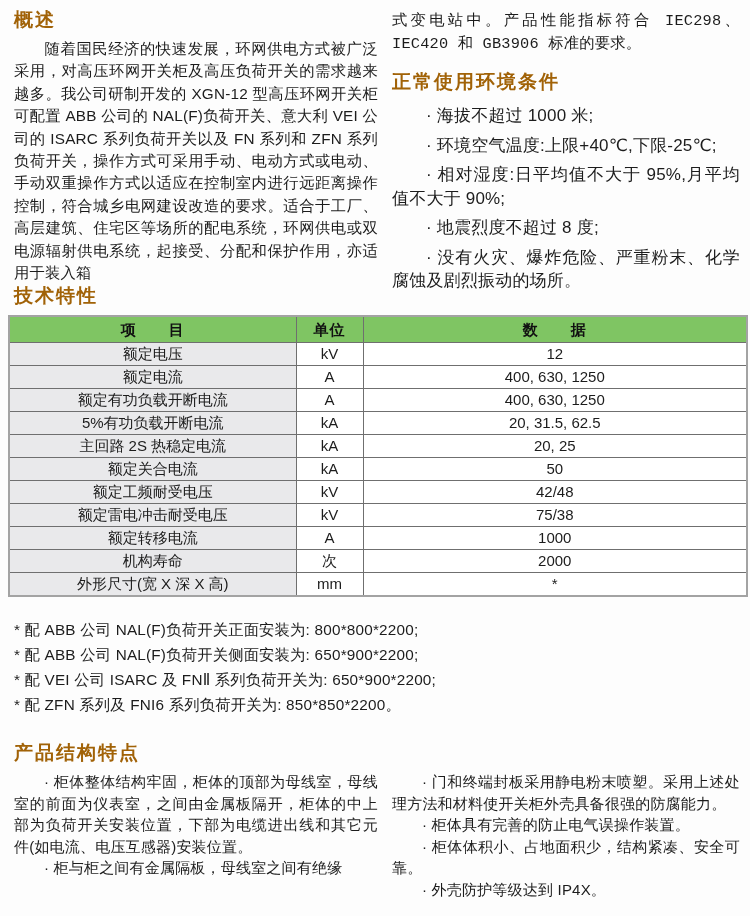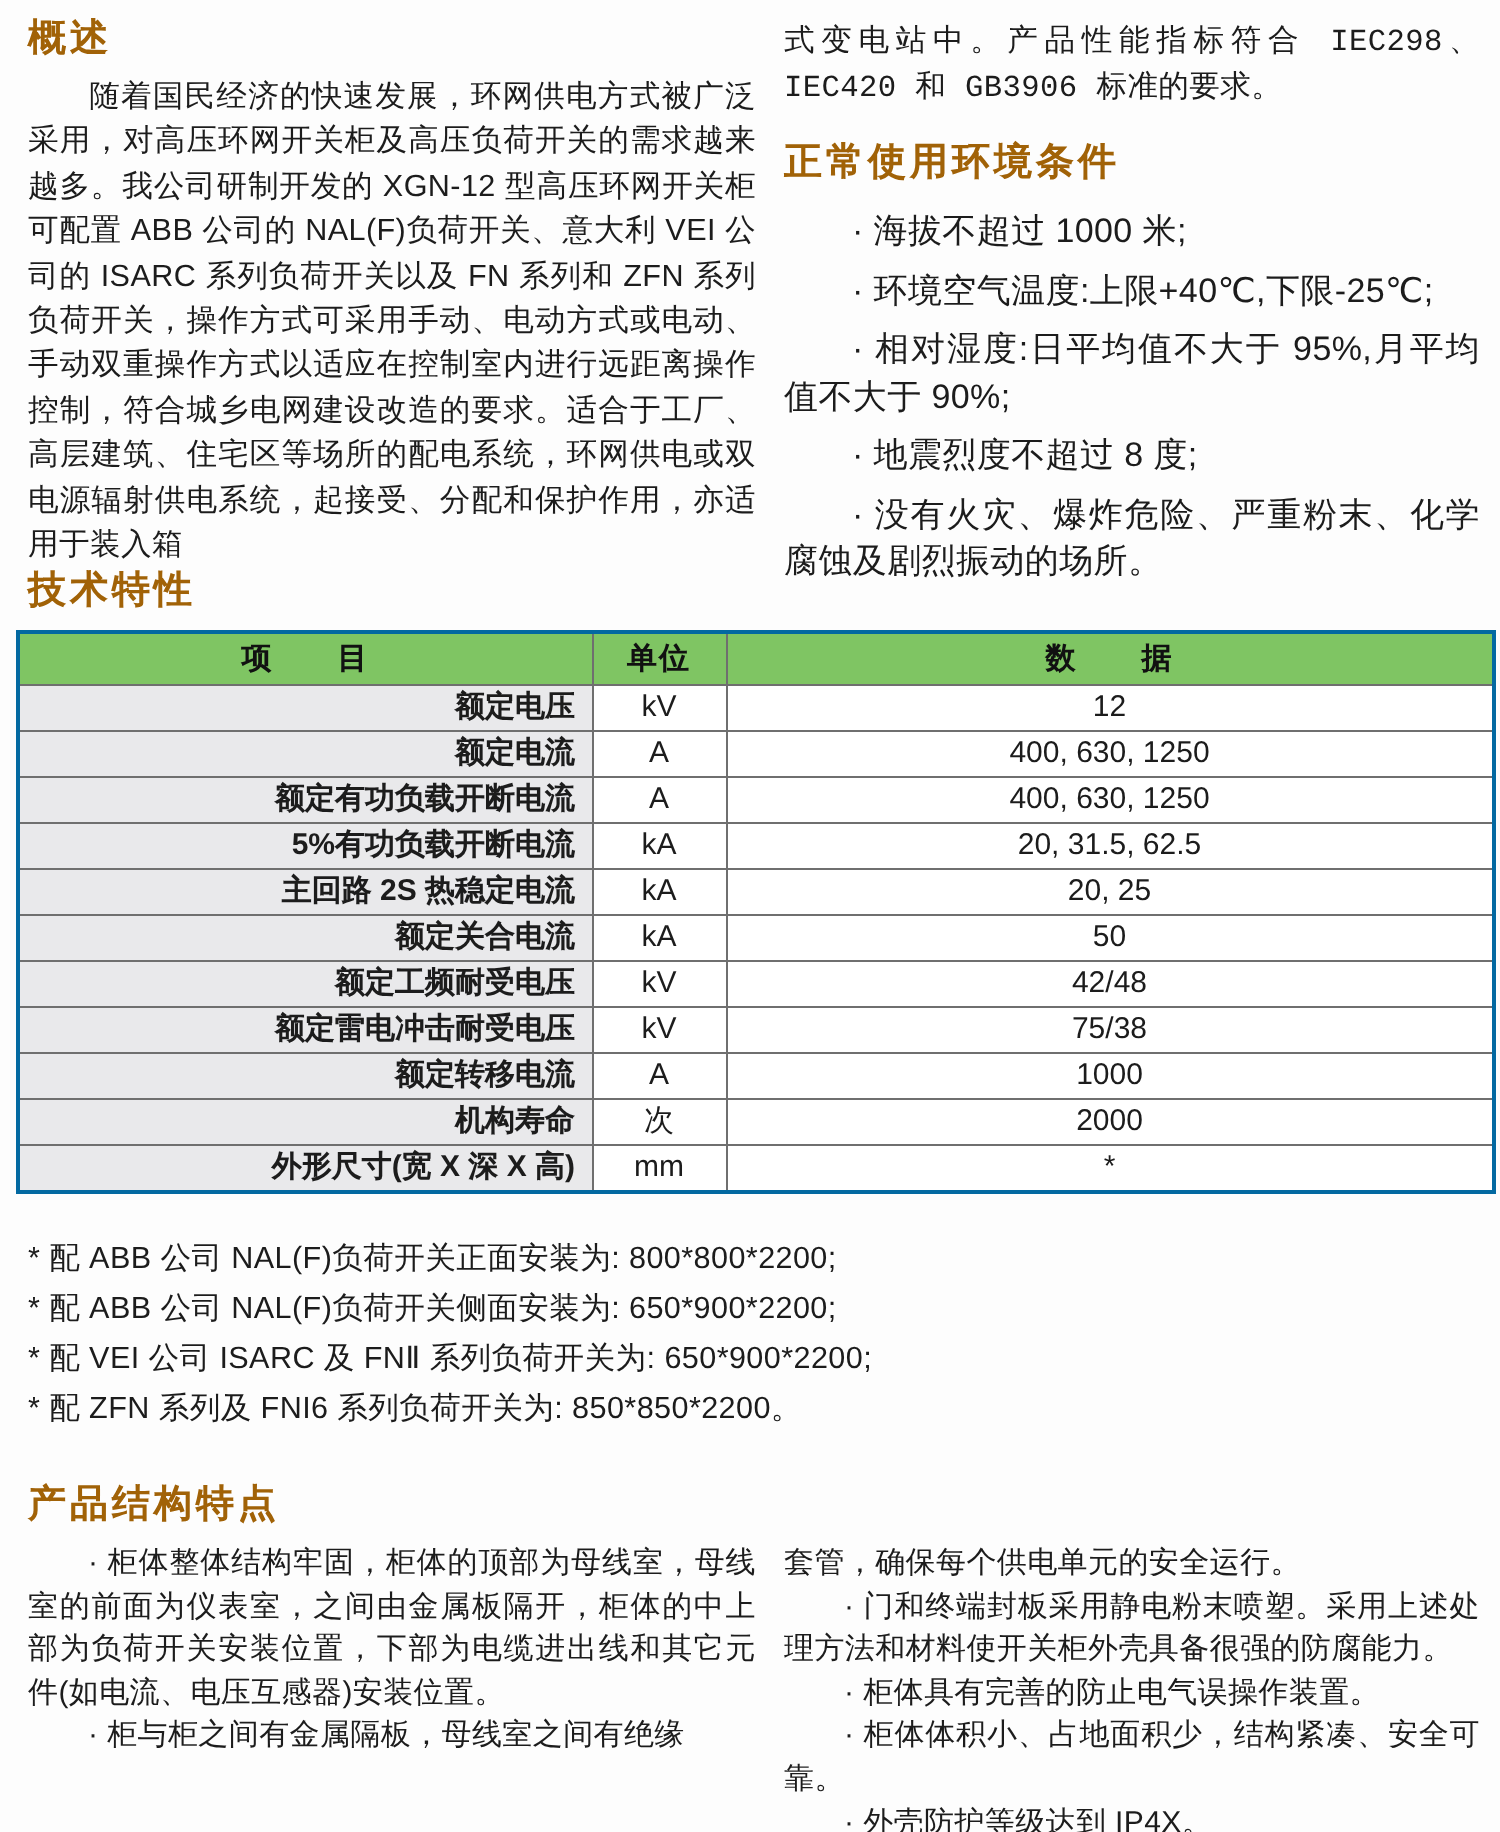--- a/index.html
+++ b/index.html
@@ -49,41 +49,41 @@
   }
 
   
   .tech-heading-wrap { padding:0 0 0 14px; margin-top:2px; }
 
   
   table.spec {
     margin:7px 0 0 8px;
     width:738px;
     border-collapse:collapse;
-    border:2px solid #0369a1;
+    border:2px solid #a3a3a3;
     table-layout:fixed;
   }
   table.spec th, table.spec td {
     border:1px solid #6f6f6f;
     font-size:15px;
     padding:0 8px;
     height:22px;
     line-height:22px;
     white-space:nowrap;
     overflow:hidden;
   }
   table.spec th {
     background:#7fc563;
     color:#111;
     font-weight:bold;
     height:25px;
     text-align:center;
     letter-spacing:1px;
   }
-  table.spec td.c-item { background:#e9e9eb; text-align:right;font-weight:bold; }
+  table.spec td.c-item { background:#e9e9eb; text-align:center; }
   table.spec td.c-unit { background:#fff; text-align:center; }
   table.spec td.c-data { background:#fff; text-align:center; }
   col.w-item { width:287px; }
   col.w-unit { width:67px; }
   col.w-data { width:384px; }
 
   
   .footnotes { margin:20px 0 0 14px; }
   .footnote {
     font-size:15.3px;
@@ -209,21 +209,20 @@
   </div>
 
   <div class="bottom-wrap">
     <h2 class="h-green">产品结构特点</h2>
     <div class="bottom-cols">
       <div class="col-l">
         <p class="struct-p struct-bullet">· 柜体整体结构牢固，柜体的顶部为母线室，母线室的前面为仪表室，之间由金属板隔开，柜体的中上部为负荷开关安装位置，下部为电缆进出线和其它元件(如电流、电压互感器)安装位置。</p>
         <p class="struct-p struct-bullet">· 柜与柜之间有金属隔板，母线室之间有绝缘</p>
       </div>
       <div class="col-r">
-        <p class="struct-p">套管，确保每个供电单元的安全运行。</p>
         <p class="struct-p struct-bullet">· 门和终端封板采用静电粉末喷塑。采用上述处理方法和材料使开关柜外壳具备很强的防腐能力。</p>
         <p class="struct-p struct-bullet">· 柜体具有完善的防止电气误操作装置。</p>
         <p class="struct-p struct-bullet">· 柜体体积小、占地面积少，结构紧凑、安全可靠。</p>
         <p class="struct-p struct-bullet">· 外壳防护等级达到 IP4X。</p>
       </div>
     </div>
   </div>
 
 </div>
 

